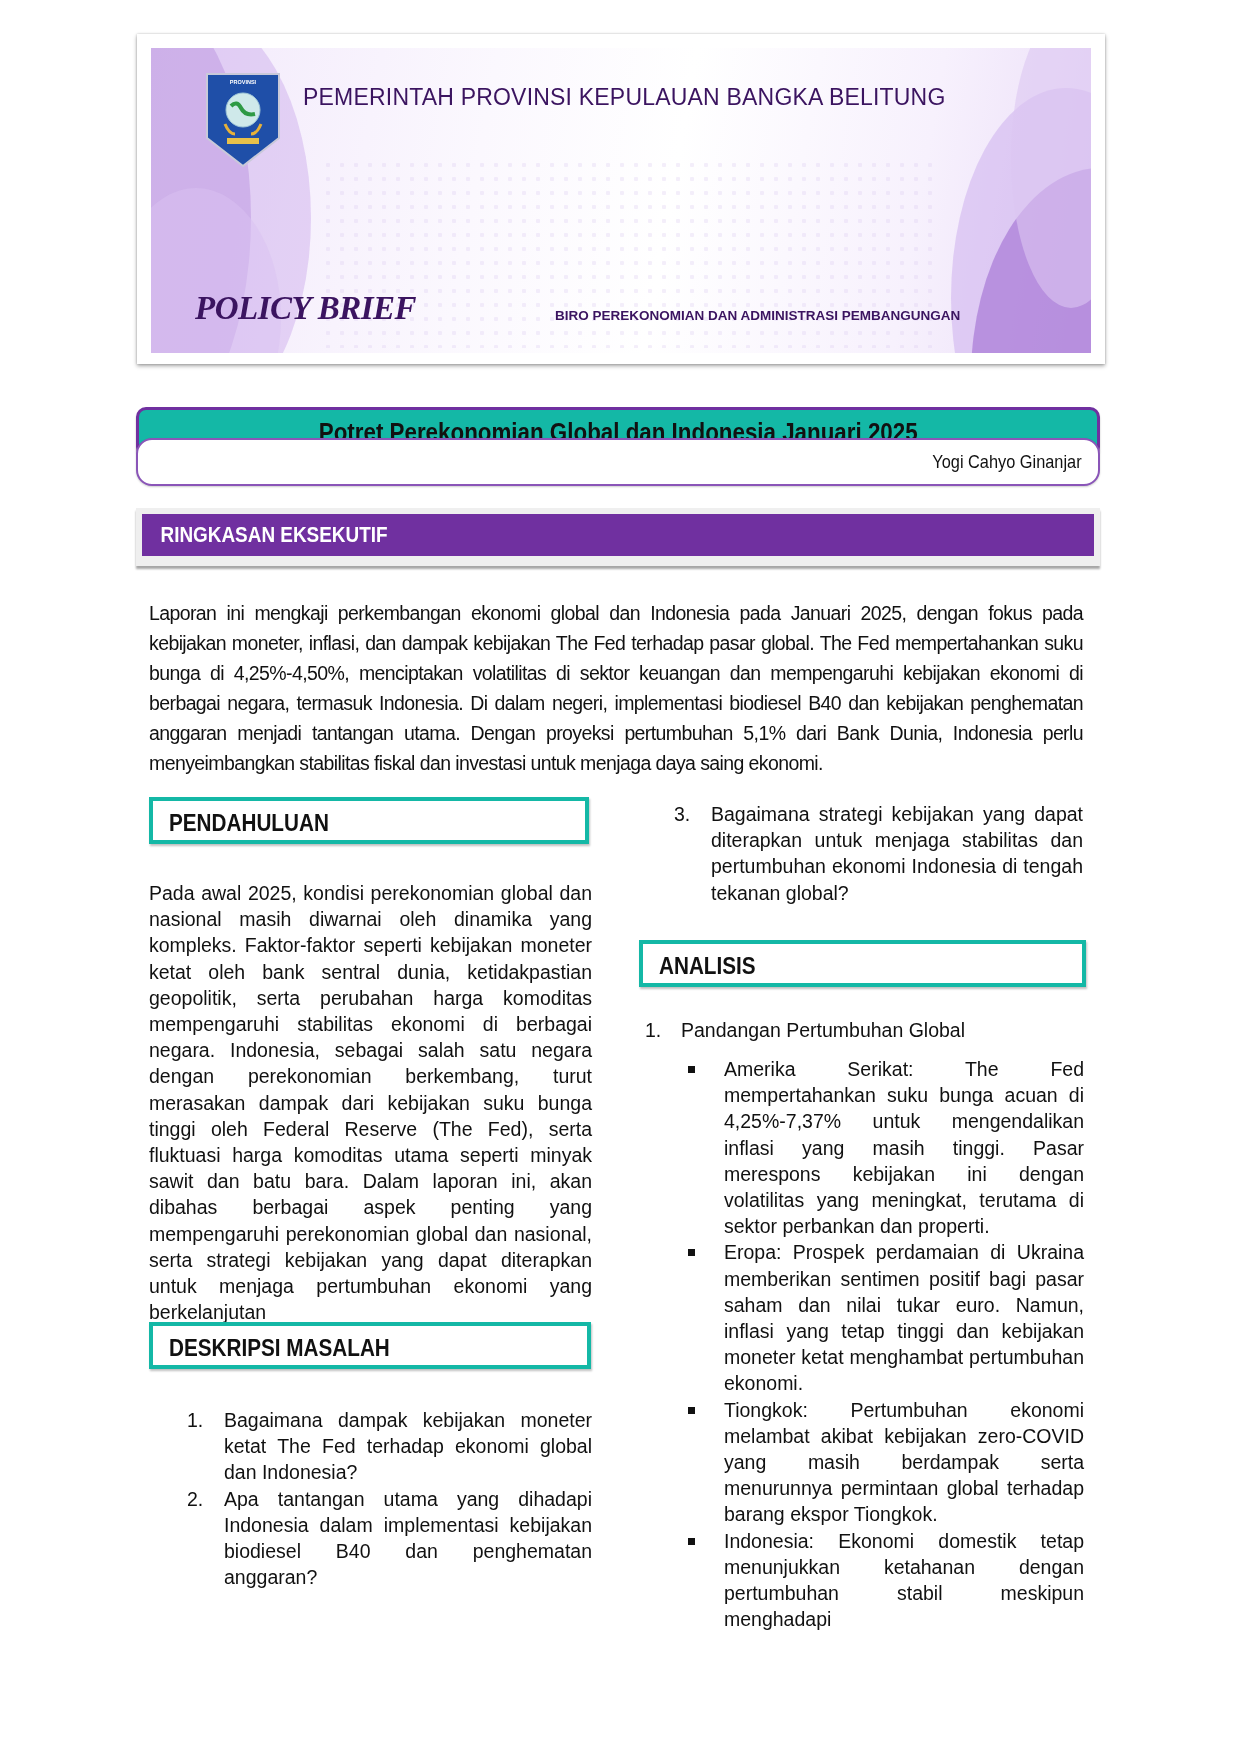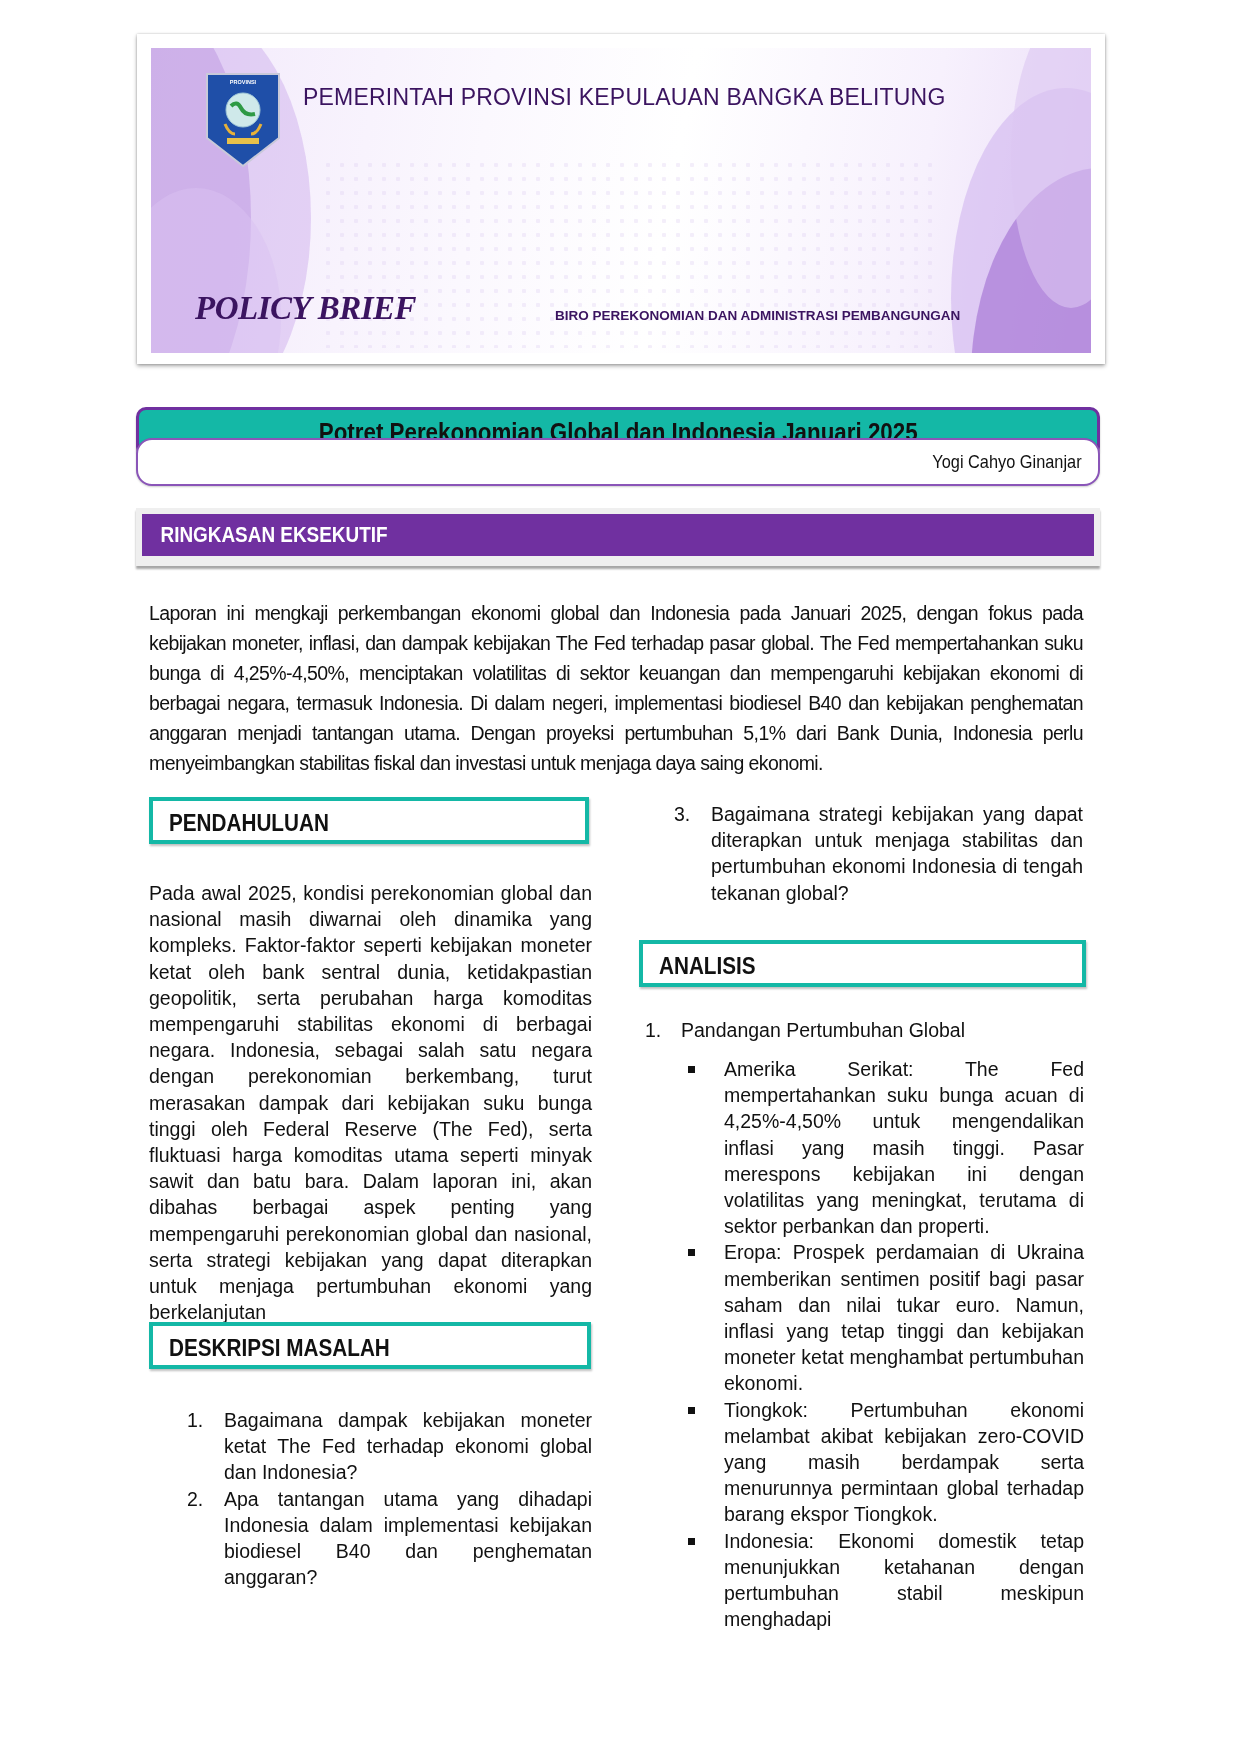--- a/index.html
+++ b/index.html
@@ -171,21 +171,21 @@
 <div class="col" style="left:645px; top:1017px; width:440px;">
   <div class="ol-item" style="padding-left:36px;">
     <span class="num">1.</span>
     <span>Pandangan Pertumbuhan Global</span>
   </div>
 </div>
 
 <div class="col" style="left:688px; top:1056px; width:396px;">
   <div class="bul-item">
     <span class="sq"></span>
-    <span>Amerika Serikat: The Fed mempertahankan suku bunga acuan di 4,25%-4,50% untuk mengendalikan inflasi yang masih tinggi. Pasar merespons kebijakan ini dengan volatilitas yang meningkat, terutama di sektor perbankan dan properti.</span>
+    <span>Amerika Serikat: The Fed mempertahankan suku bunga acuan di 4,25%-7,37% untuk mengendalikan inflasi yang masih tinggi. Pasar merespons kebijakan ini dengan volatilitas yang meningkat, terutama di sektor perbankan dan properti.</span>
   </div>
   <div class="bul-item">
     <span class="sq"></span>
     <span>Eropa: Prospek perdamaian di Ukraina memberikan sentimen positif bagi pasar saham dan nilai tukar euro. Namun, inflasi yang tetap tinggi dan kebijakan moneter ketat menghambat pertumbuhan ekonomi.</span>
   </div>
   <div class="bul-item">
     <span class="sq"></span>
     <span>Tiongkok: Pertumbuhan ekonomi melambat akibat kebijakan zero-COVID yang masih berdampak serta menurunnya permintaan global terhadap barang ekspor Tiongkok.</span>
   </div>
   <div class="bul-item">

